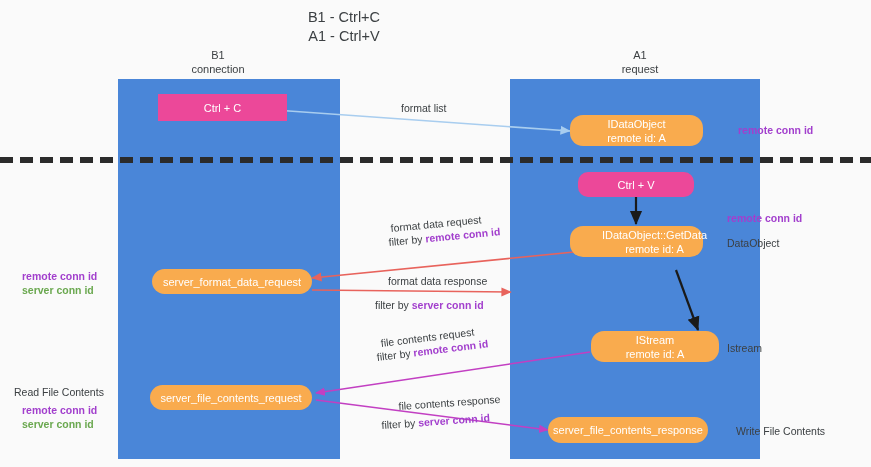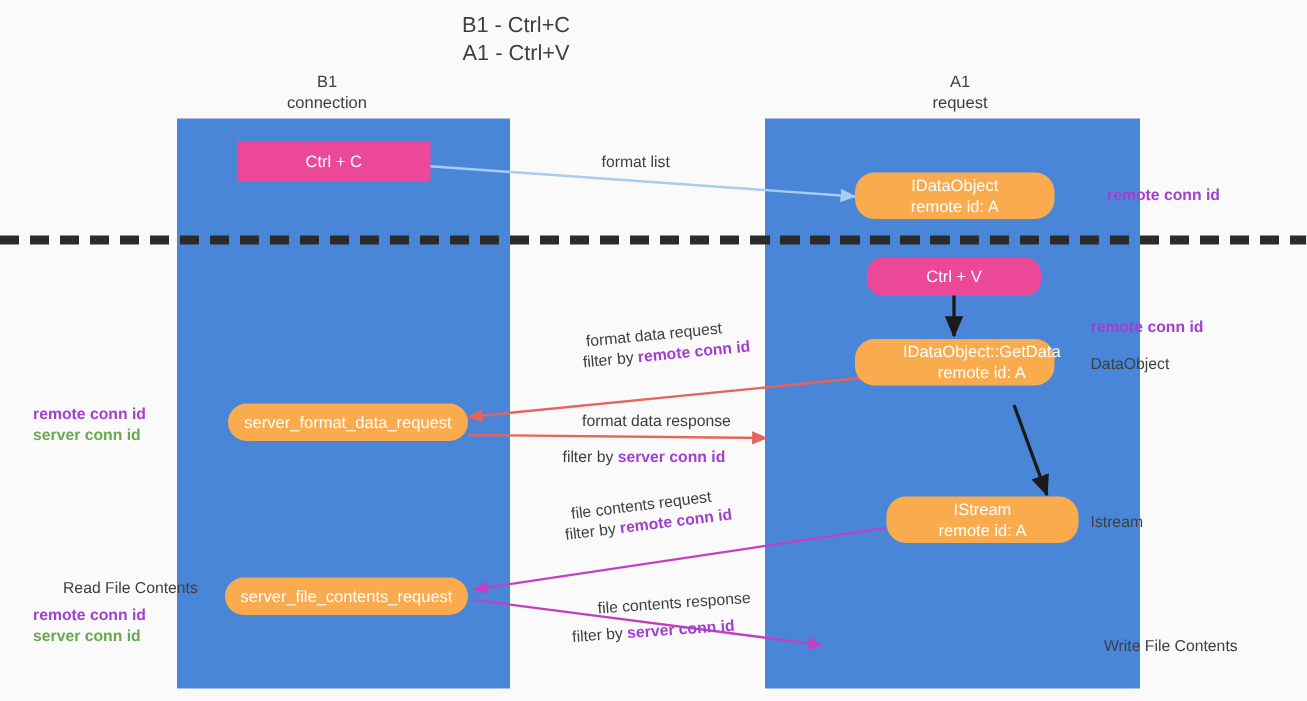--- a/index.html
+++ b/index.html
@@ -186,20 +186,23 @@
 
   <div class="node orange" style="left:591px; top:331px; width:128px; height:31px;">
     <span>IStream</span>
     <span class="l2">remote id: A</span>
   </div>
 
   <div class="node orange" style="left:150px; top:385px; width:162px; height:25px;">
     <span>server_file_contents_request</span>
   </div>
 
+  <div class="node orange" style="left:548px; top:417px; width:160px; height:26px;">
+    <span>server_file_contents_response</span>
+  </div>
 
   <div class="divider"></div>
 
   <div class="edge-label" style="left:401px; top:101px;">format list</div>
 
   <div class="edge-label rot" style="left:390px; top:221px; transform: rotate(-5.5deg);">format data request</div>
   <div class="edge-label rot" style="left:388px; top:235px; transform: rotate(-5.5deg);">
     <span>filter by </span><span class="purple">remote conn id</span>
   </div>
 
@@ -226,20 +229,20 @@
 
   <div class="side-note" style="left:727px; top:341px;">Istream</div>
 
   <div class="side-note" style="left:736px; top:424px;">Write File Contents</div>
 
   <div class="side-note bold-purple" style="left:22px; top:269px;">
     <span>remote conn id</span>
     <span class="sub green-txt">server conn id</span>
   </div>
 
-  <div class="side-note" style="left:42px; top:385px;">Read File Contents</div>
+  <div class="side-note" style="left:14px; top:385px;">Read File Contents</div>
 
   <div class="side-note bold-purple" style="left:22px; top:403px;">
     <span>remote conn id</span>
     <span class="sub green-txt">server conn id</span>
   </div>
 
 </div>
 
 </body></html>

